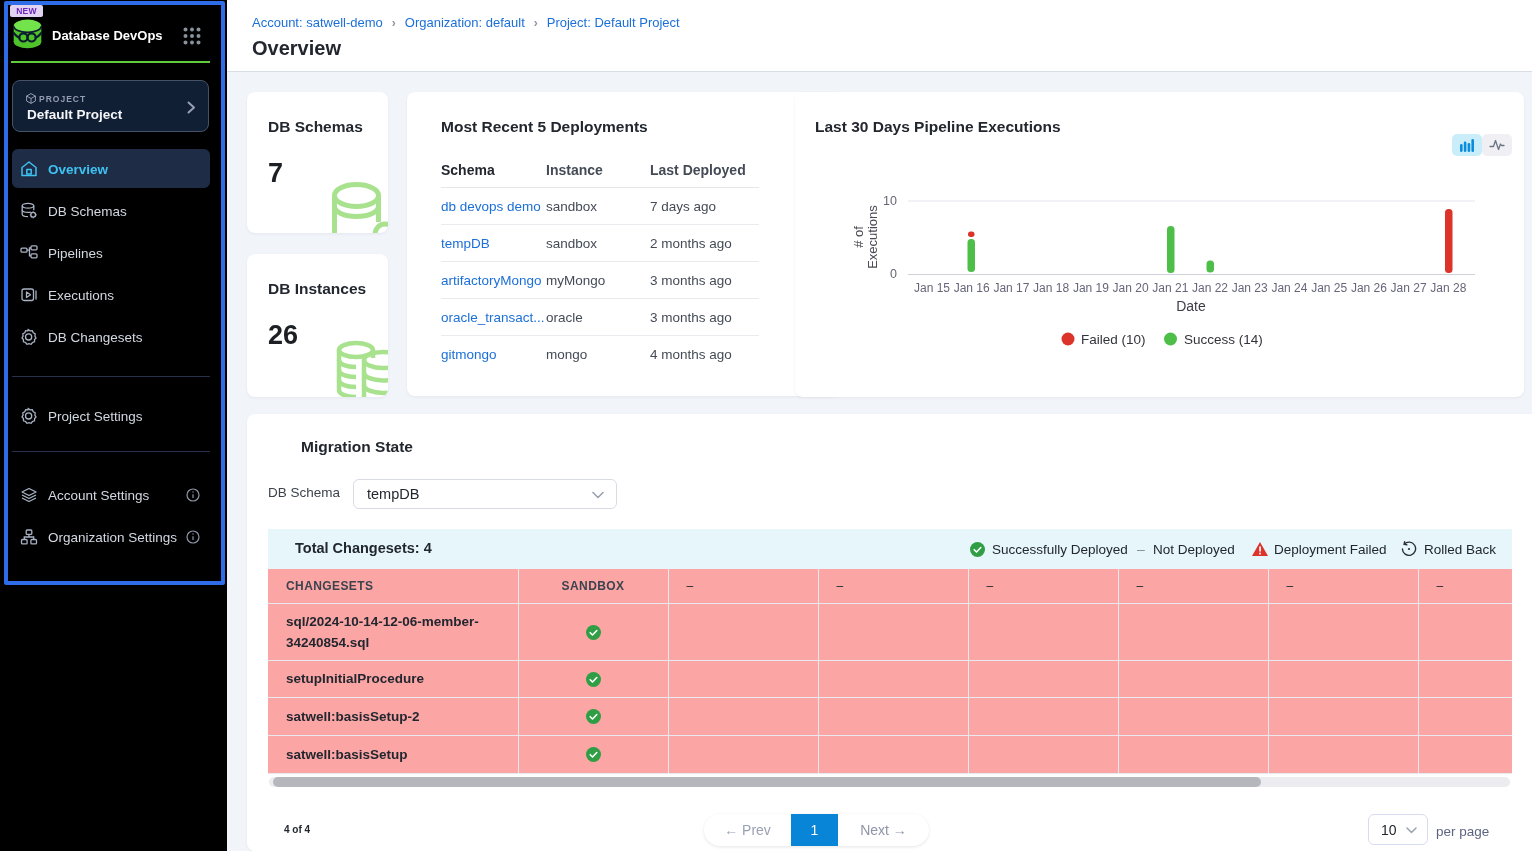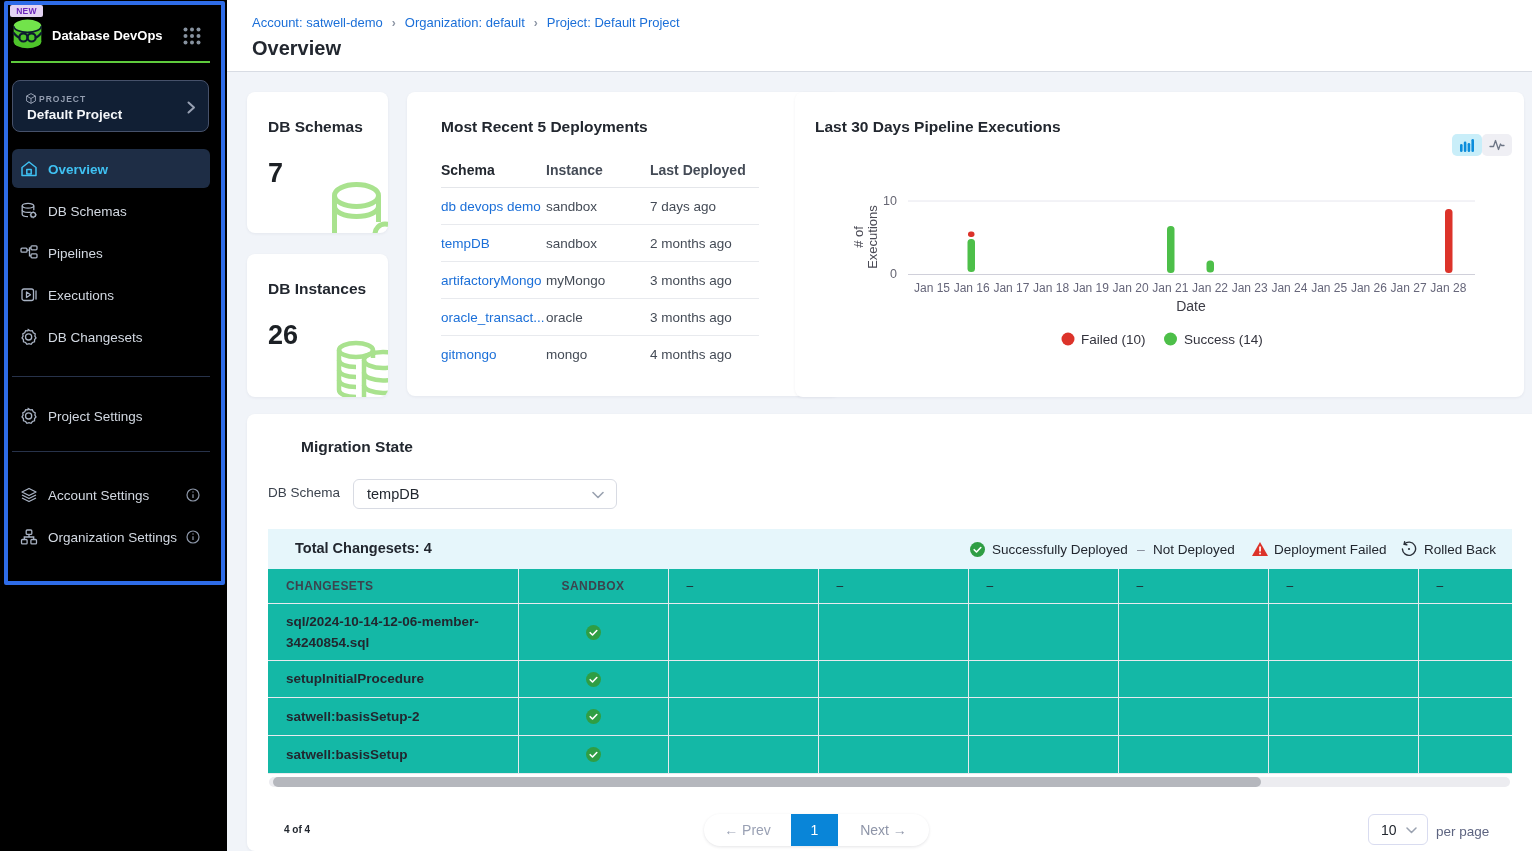--- a/index.html
+++ b/index.html
@@ -49,21 +49,21 @@
 #deptable .drow:last-child { border-bottom:none; }
 #deptable .c1 { width:105px; }
 #deptable .c2 { width:104px; color:#444b56; }
 #deptable .c3 { width:103px; color:#444b56; }
 #deptable a { color:#1b6fd8; text-decoration:none; }
 
 
 #migwrap { position:absolute; left:21px; top:115px; width:1244px; height:246px; overflow:hidden; }
 #cyanbar { position:absolute; left:0; top:0; width:1300px; height:40px; background:#e6f6fb; }
 table.mig { border-collapse:collapse; position:absolute; left:0; top:40px; table-layout:fixed; }
-table.mig th, table.mig td { border:1px solid #e8eaef; border-top:none; background:#14b8a6; }
+table.mig th, table.mig td { border:1px solid #e8eaef; border-top:none; background:#fca5a5; }
 table.mig th { height:34px; font-size:12px; font-weight:bold; color:#3c434e; letter-spacing:.4px; }
 table.mig tr > *:first-child { border-left:none; }
 table.mig td.cs { text-align:left; padding-left:18px; padding-right:14px; font-size:13.5px; font-weight:bold; color:#22272f; line-height:21px; }
 table.mig td.ck { text-align:center; vertical-align:middle; }
 table.mig td.ck svg { vertical-align:middle; }
 </style>
 </head>
 <body>
 
 <div id="sidebar">

